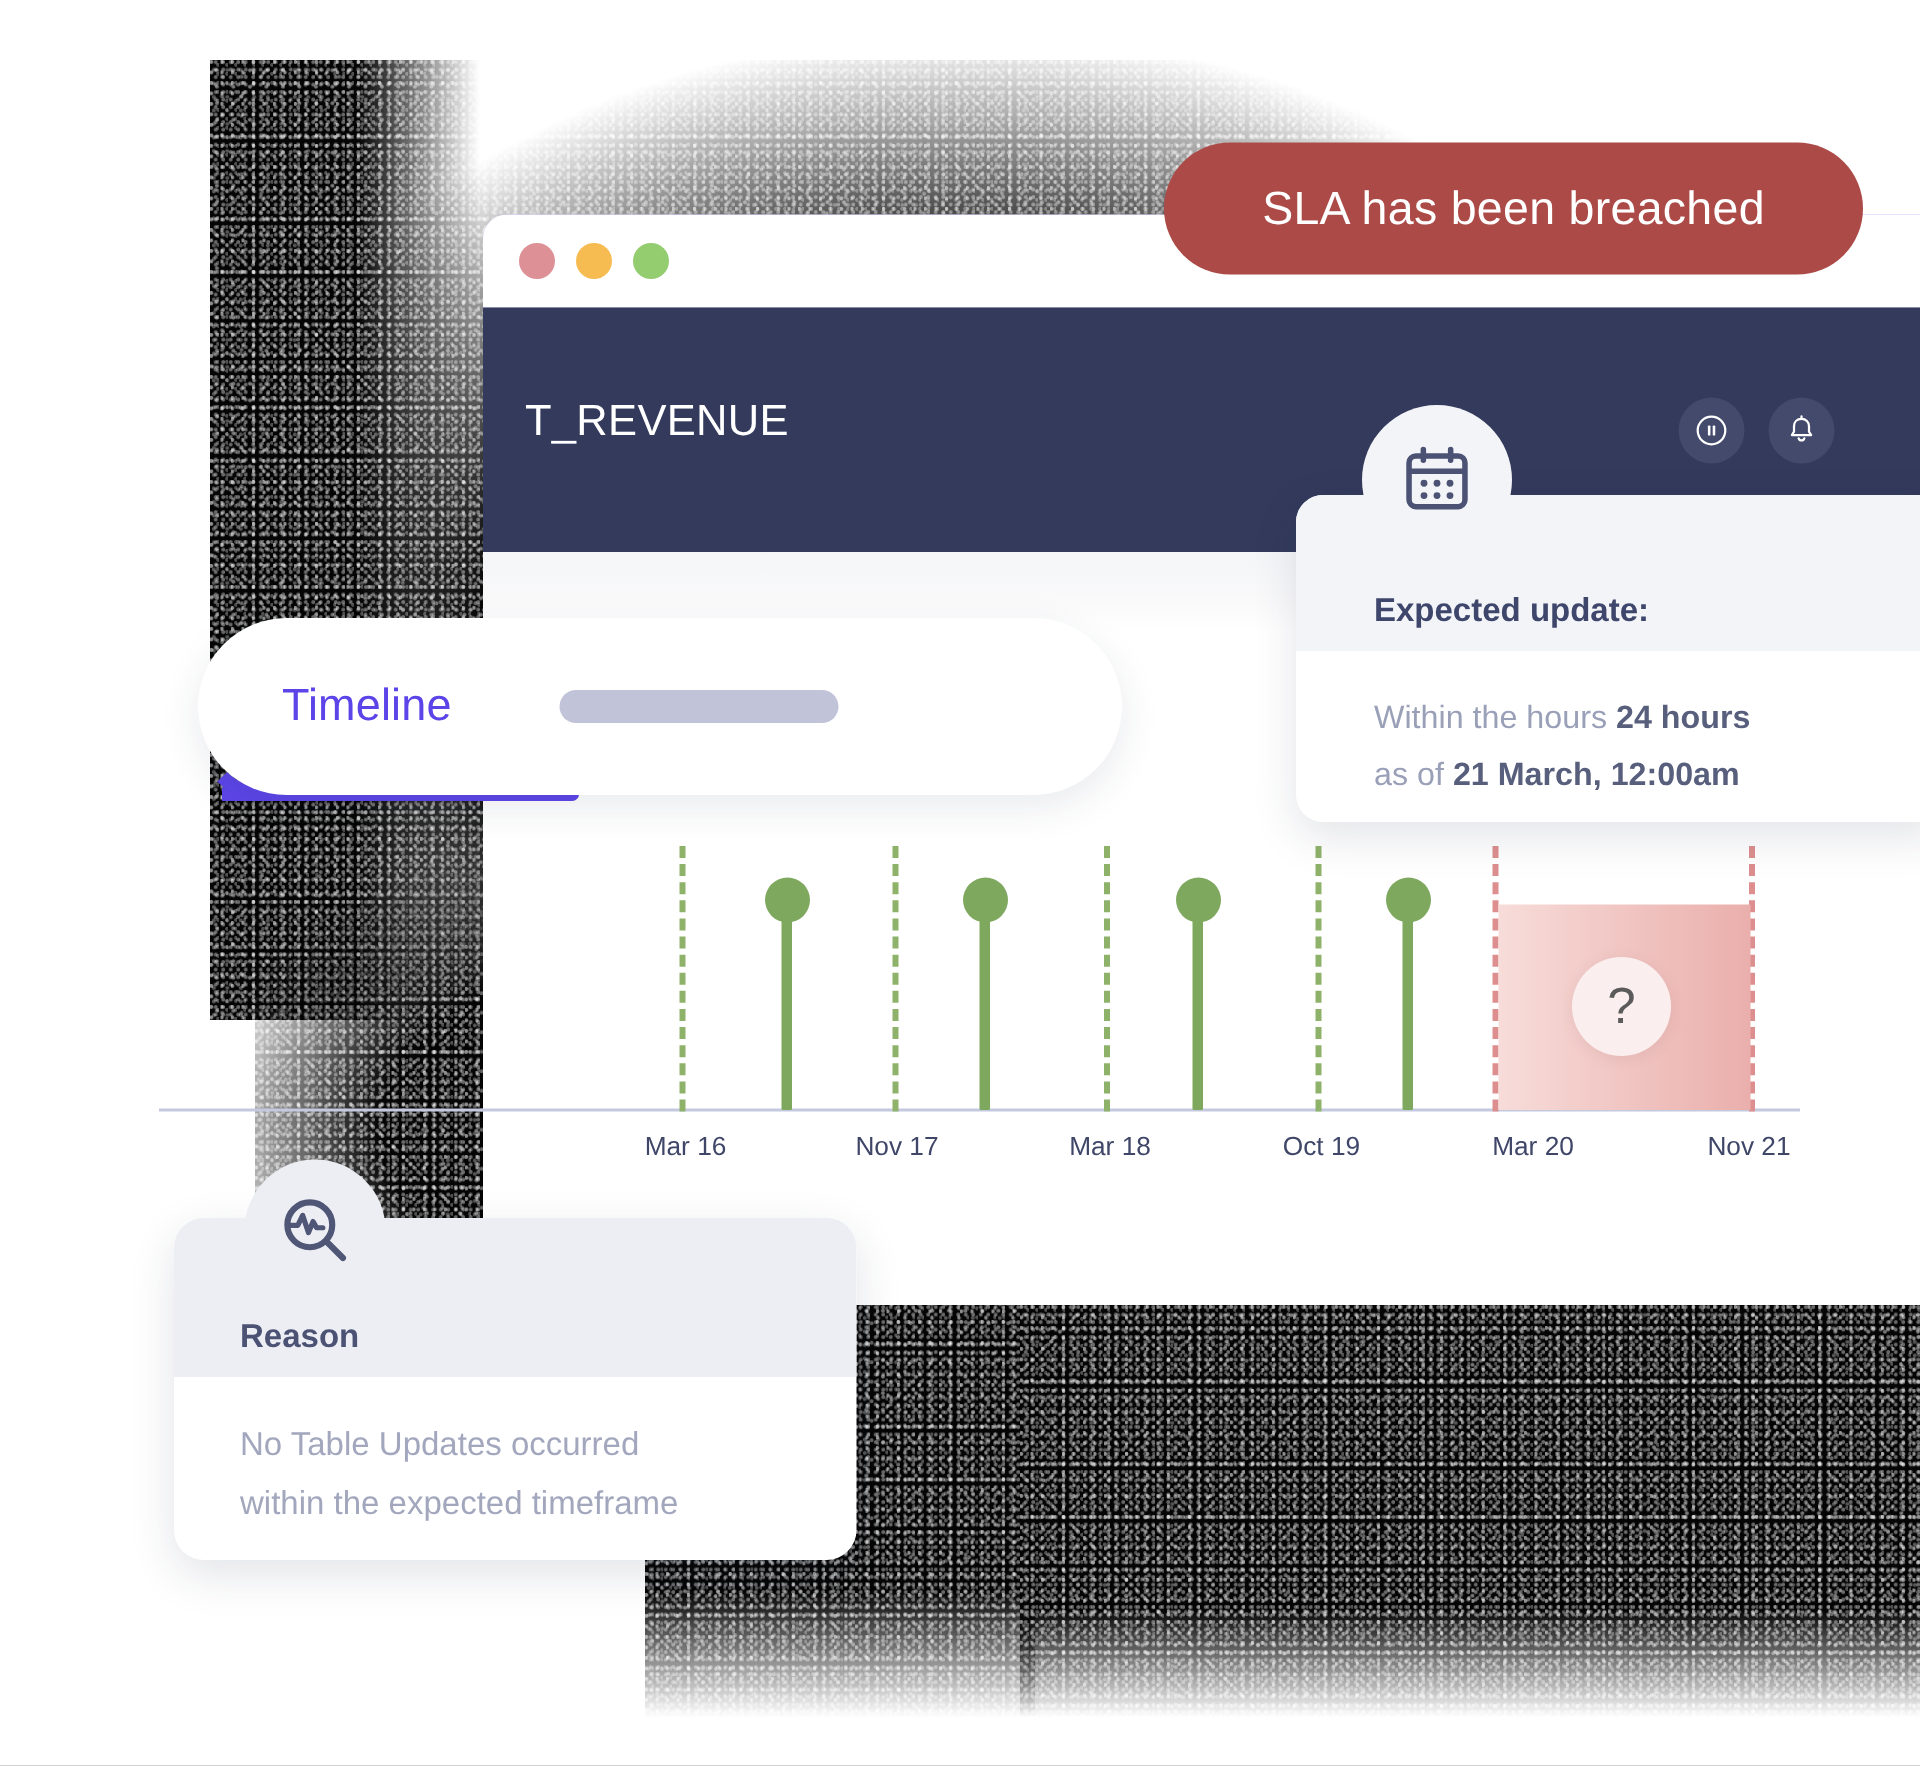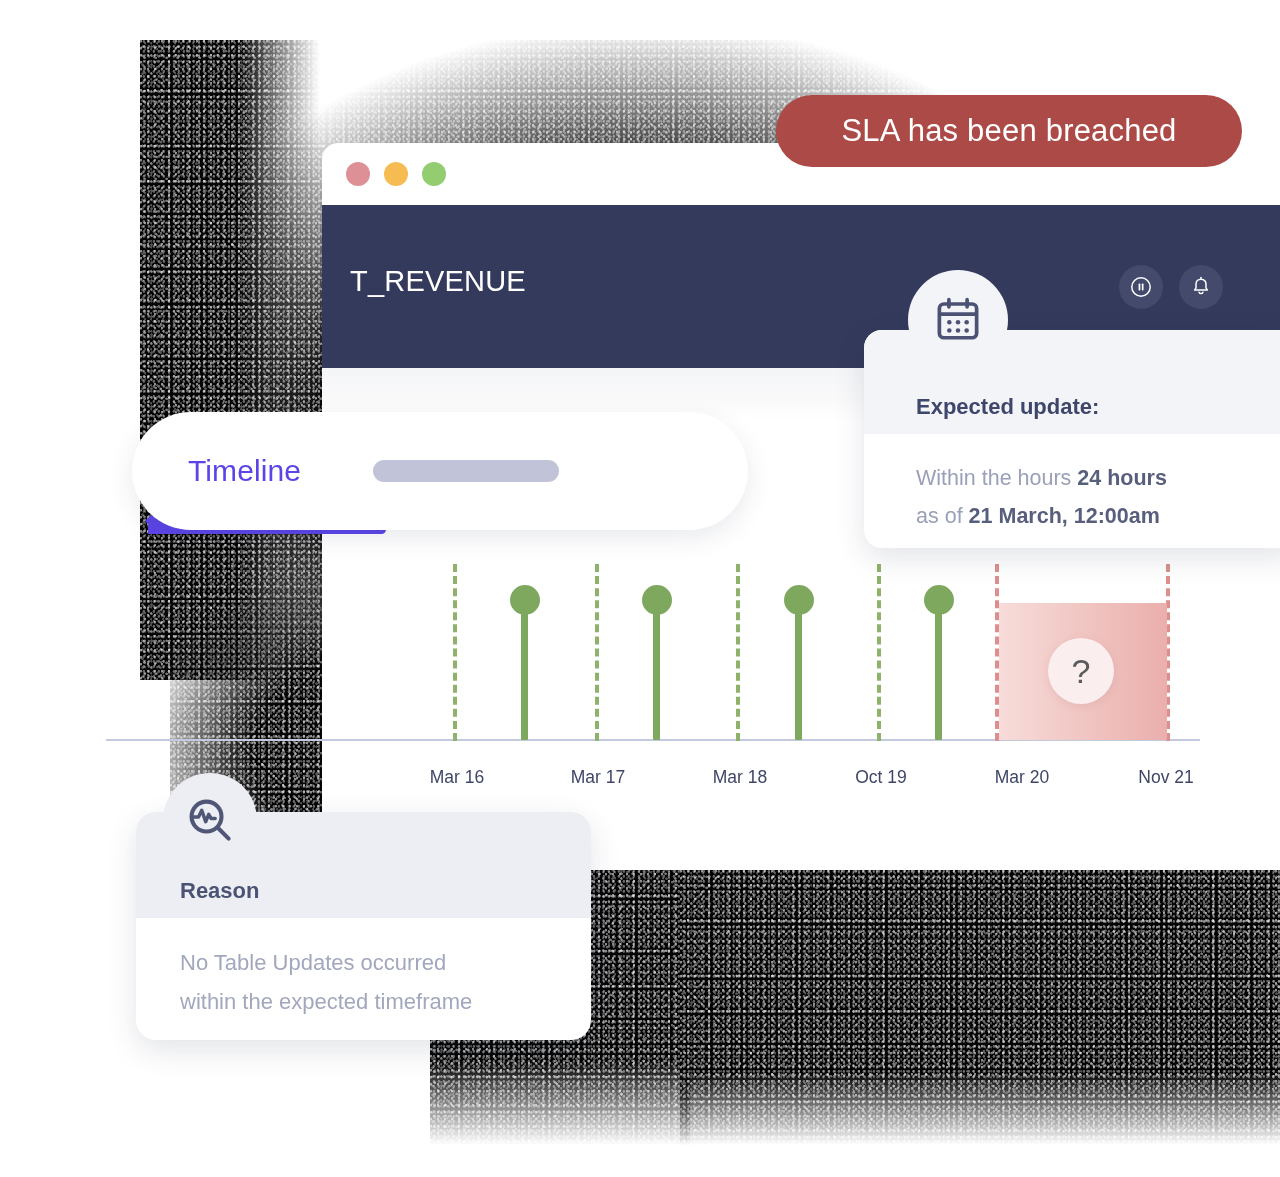--- a/index.html
+++ b/index.html
@@ -63,25 +63,25 @@
   .axis{position:absolute;left:106px;top:739px;width:1094px;height:2px;background:#c3c9de;}
   .boundary{position:absolute;width:0;border-left:4px dashed #8fb26a;}
   .boundary.red{border-left-color:#dd8f8f;}
   .lolli-stem{position:absolute;width:7px;background:#7fa85f;border-radius:1px;}
   .lolli-head{position:absolute;width:30px;height:30px;border-radius:50%;background:#7fa85f;}
   .gap-block{position:absolute;background:linear-gradient(to right,#f7dcd9 0%,#eaafac 100%);}
   .qmark{position:absolute;width:66px;height:66px;border-radius:50%;
          background:#fbeeee;display:flex;align-items:center;justify-content:center;
          color:#5b5b5b;font-size:34px;font-weight:400;
          box-shadow:0 2px 10px rgba(120,70,70,.10);}
-  .xlabel{position:absolute;top:754px;color:#3f4668;font-size:17.5px;text-align:center;width:160px;margin-top:13px;}
+  .xlabel{position:absolute;top:754px;color:#3f4668;font-size:17.5px;text-align:center;width:160px;}
 
   
   .sla{
-    position:absolute;left:776px;top:95px;width:466px;height:72px;
+    position:absolute;left:776px;top:95px;width:466px;height:88px;
     background:#ab4a46;border-radius:44px;
     display:flex;align-items:center;justify-content:center;
     color:#ffffff;font-size:31px;font-weight:400;letter-spacing:.2px;
   }
 
   
   .exp-card{
     position:absolute;left:864px;top:330px;width:430px;height:218px;
     background:#ffffff;border-radius:18px 0 0 18px;
     box-shadow:0 10px 30px rgba(40,46,80,.13);
@@ -110,21 +110,21 @@
     border-radius:0 5px 5px 0;
   }
   .tl-underline-curve{
     position:absolute;left:0px;bottom:-4px;width:44px;height:56px;
     border-left:9px solid transparent;border-bottom:9px solid #5c45e8;
     border-bottom-left-radius:56px;box-sizing:border-box;
   }
 
   
   .reason-card{
-    position:absolute;left:136px;top:812px;width:455px;height:228px;
+    position:absolute;left:116px;top:812px;width:455px;height:228px;
     background:#ffffff;border-radius:20px;
     box-shadow:0 10px 30px rgba(40,46,80,.13);overflow:hidden;
   }
   .reason-head{height:92px;background:#eceef4;display:flex;align-items:flex-end;padding:0 0 14px 44px;}
   .reason-head-title{color:#4b5274;font-size:22px;font-weight:700;}
   .reason-body{padding:26px 1px 0 44px;color:#a2a7bd;font-size:22px;line-height:1.75;}
   .reason-badge{
     position:absolute;left:163px;top:773px;width:94px;height:94px;border-radius:50%;
     background:#eceef4;display:flex;align-items:center;justify-content:center;
   }
@@ -193,21 +193,21 @@
     <div class="lolli-stem" style="left:653px;top:600px;height:140px;"></div>
     <div class="lolli-head" style="left:642px;top:585px;"></div>
 
     <div class="lolli-stem" style="left:795px;top:600px;height:140px;"></div>
     <div class="lolli-head" style="left:784px;top:585px;"></div>
 
     <div class="lolli-stem" style="left:935px;top:600px;height:140px;"></div>
     <div class="lolli-head" style="left:924px;top:585px;"></div>
 
     <div class="xlabel" style="left:377px;">Mar 16</div>
-    <div class="xlabel" style="left:518px;">Mar 17</div>
+    <div class="xlabel" style="left:518px;">Nov 17</div>
     <div class="xlabel" style="left:660px;">Mar 18</div>
     <div class="xlabel" style="left:801px;">Oct 19</div>
     <div class="xlabel" style="left:942px;">Mar 20</div>
     <div class="xlabel" style="left:1086px;">Nov 21</div>
   </div>
 
   <div class="sla">
     <span>SLA has been breached</span>
   </div>
 

